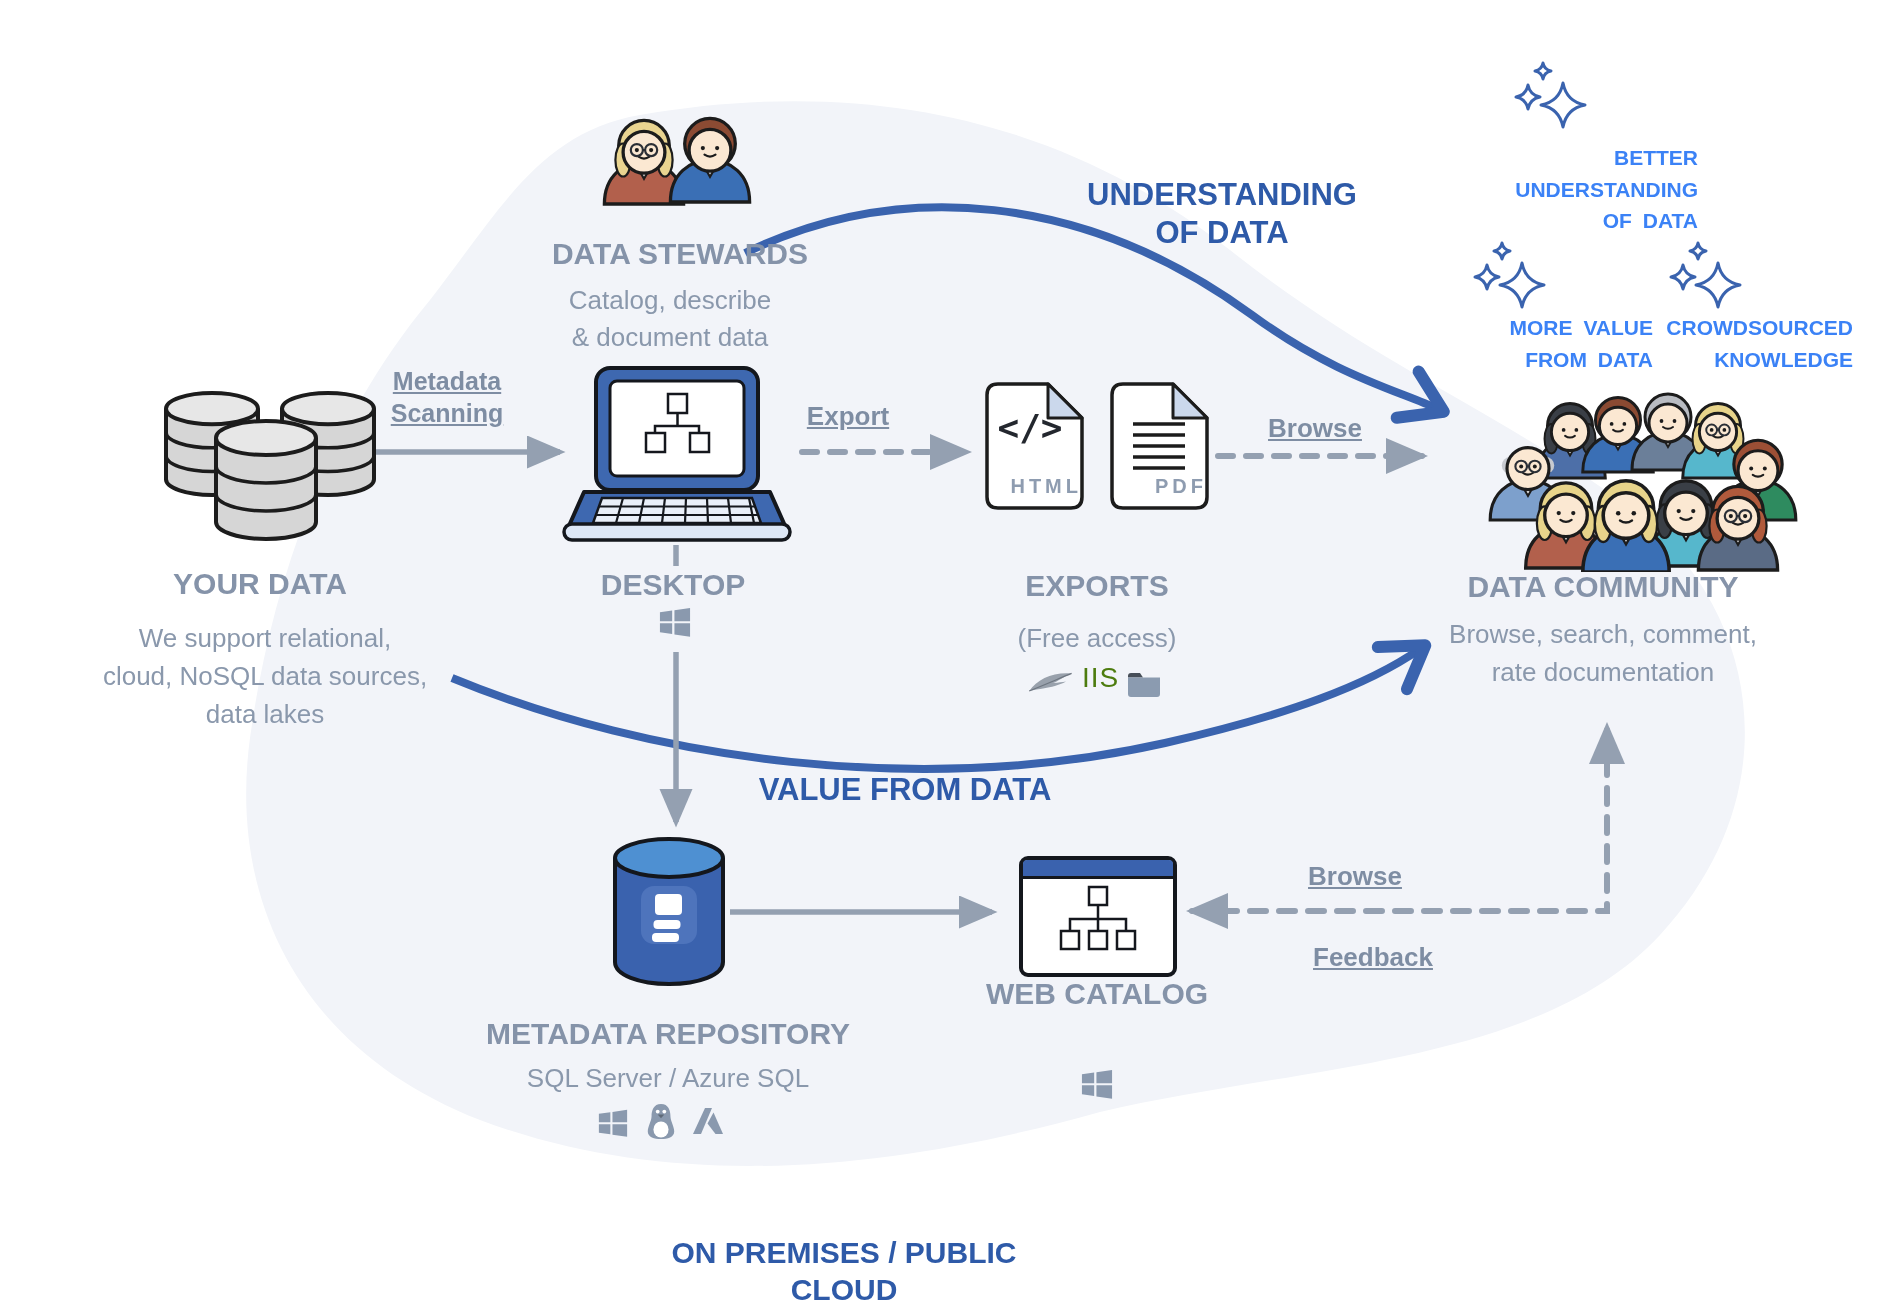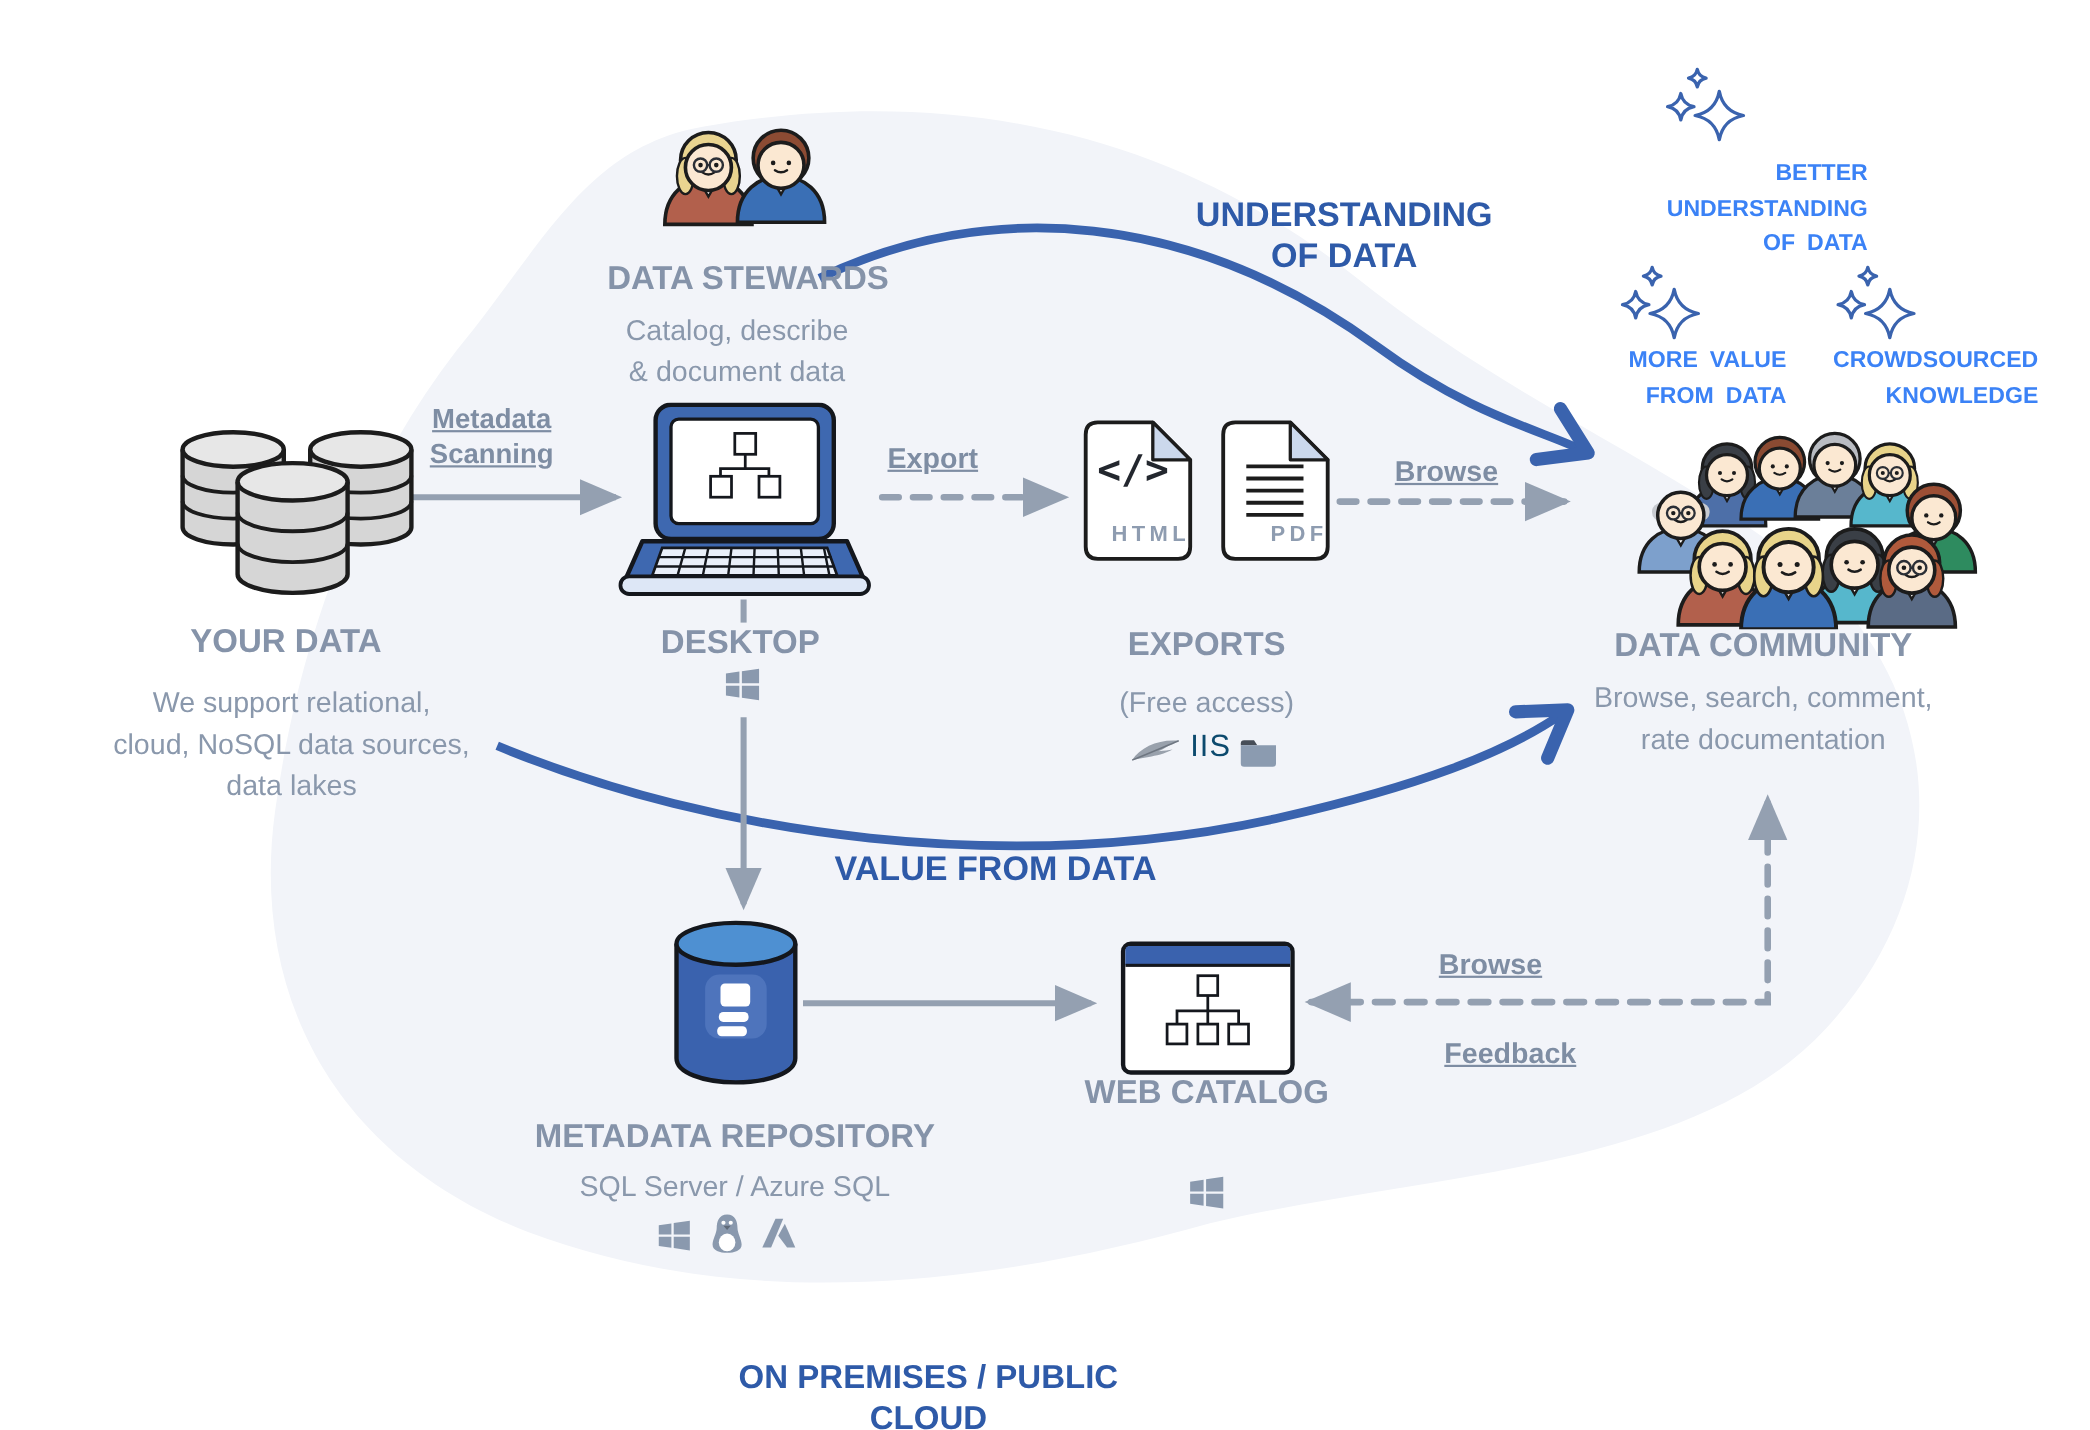--- a/index.html
+++ b/index.html
@@ -19,21 +19,21 @@
      text-align:right;white-space:pre-line;word-spacing:5px;}
   .file-card{position:absolute;width:104px;height:132px;}
   .file-card .glyph{position:absolute;left:0;right:8px;top:30px;text-align:center;
      font:700 36px/1 "DejaVu Sans Mono",monospace;color:#23272e;}
   .file-card .flabel{position:absolute;left:0;right:4px;top:96px;text-align:right;
      font:600 20px/1 "Liberation Sans",sans-serif;color:#8E9CB0;letter-spacing:4px;}
   .webcat{position:absolute;left:1019px;top:856px;width:150px;height:113px;background:#fff;
      border:4px solid #14171d;border-radius:9px;}
   .webcat .bar{height:16px;background:#3A62AE;border-bottom:3px solid #14171d;
      border-radius:4px 4px 0 0;}
-  .iis-text{position:absolute;font:400 28px/1 "Liberation Sans",sans-serif;color:#0c4a6e;
+  .iis-text{position:absolute;font:400 28px/1 "Liberation Sans",sans-serif;color:#4d7c0f;
      letter-spacing:1px;text-align:center;}
 </style>
 </head>
 <body>
 
 <div id="canvas">
 
   <svg class="abs" style="left:0;top:0" width="1900" height="1300" viewBox="0 0 1900 1300">
     <path d="M640,115 C900,70 1090,140 1230,250 C1380,370 1520,420 1645,520
              C1765,625 1785,800 1660,935 C1540,1065 1300,1065 1100,1112
@@ -111,21 +111,21 @@
       <path d="M50 25 Q53.52 43.48 72 47 Q53.52 50.52 50 69 Q46.48 50.52 28 47 Q46.48 43.48 50 25 Z" fill="#fff" stroke="#3A63AE" stroke-width="3" stroke-linejoin="round"></path>
     </svg>
   <div class="benefit" style="left:1398px;top:142px;width:300px">BETTER
 UNDERSTANDING
 OF DATA</div>
   <svg class="sparkle abs" style="left:1472px;top:238px" width="80" height="80" viewBox="0 0 80 80">
       <path d="M30 5 Q31.28 11.72 38 13 Q31.28 14.28 30 21 Q28.72 14.28 22 13 Q28.72 11.72 30 5 Z" fill="#fff" stroke="#3A63AE" stroke-width="3" stroke-linejoin="round"></path>
       <path d="M15 27 Q16.92 37.08 27 39 Q16.92 40.92 15 51 Q13.08 40.92 3 39 Q13.08 37.08 15 27 Z" fill="#fff" stroke="#3A63AE" stroke-width="3" stroke-linejoin="round"></path>
       <path d="M50 25 Q53.52 43.48 72 47 Q53.52 50.52 50 69 Q46.48 50.52 28 47 Q46.48 43.48 50 25 Z" fill="#fff" stroke="#3A63AE" stroke-width="3" stroke-linejoin="round"></path>
     </svg>
-  <div class="benefit" style="left:1334px;top:312px;width:290px">MORE VALUE
+  <div class="benefit" style="left:1363px;top:312px;width:290px">MORE VALUE
 FROM DATA</div>
   <svg class="sparkle abs" style="left:1668px;top:238px" width="80" height="80" viewBox="0 0 80 80">
       <path d="M30 5 Q31.28 11.72 38 13 Q31.28 14.28 30 21 Q28.72 14.28 22 13 Q28.72 11.72 30 5 Z" fill="#fff" stroke="#3A63AE" stroke-width="3" stroke-linejoin="round"></path>
       <path d="M15 27 Q16.92 37.08 27 39 Q16.92 40.92 15 51 Q13.08 40.92 3 39 Q13.08 37.08 15 27 Z" fill="#fff" stroke="#3A63AE" stroke-width="3" stroke-linejoin="round"></path>
       <path d="M50 25 Q53.52 43.48 72 47 Q53.52 50.52 50 69 Q46.48 50.52 28 47 Q46.48 43.48 50 25 Z" fill="#fff" stroke="#3A63AE" stroke-width="3" stroke-linejoin="round"></path>
     </svg>
   <div class="benefit" style="left:1563px;top:312px;width:290px">CROWDSOURCED
 KNOWLEDGE</div>
 
   <svg id="yourdata-svg" class="abs" style="left:160px;top:385px" width="230" height="160" viewBox="0 0 230 160">

